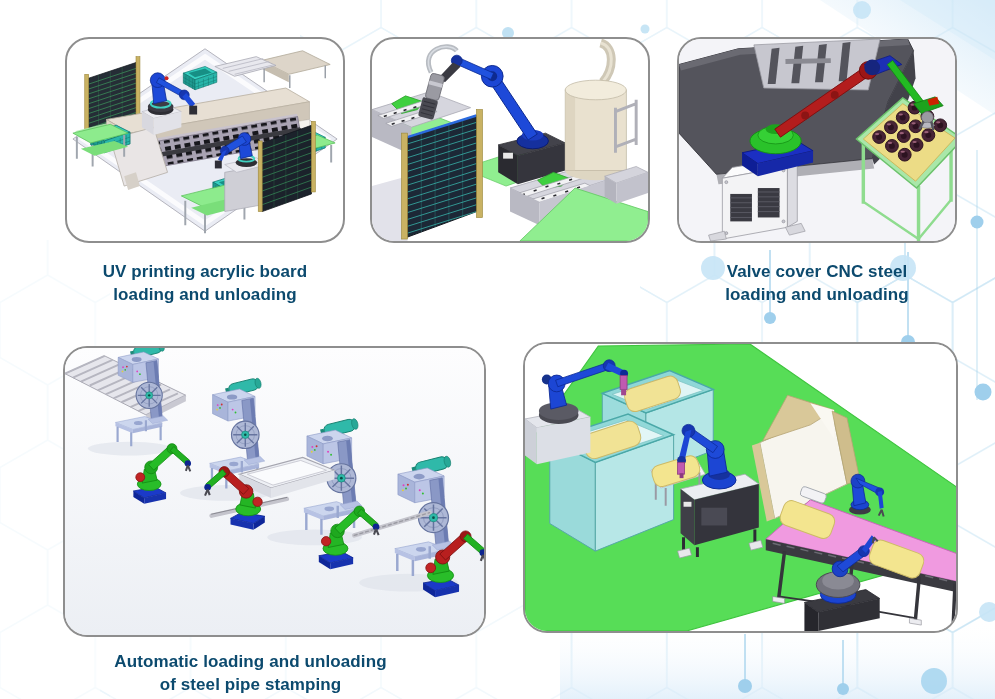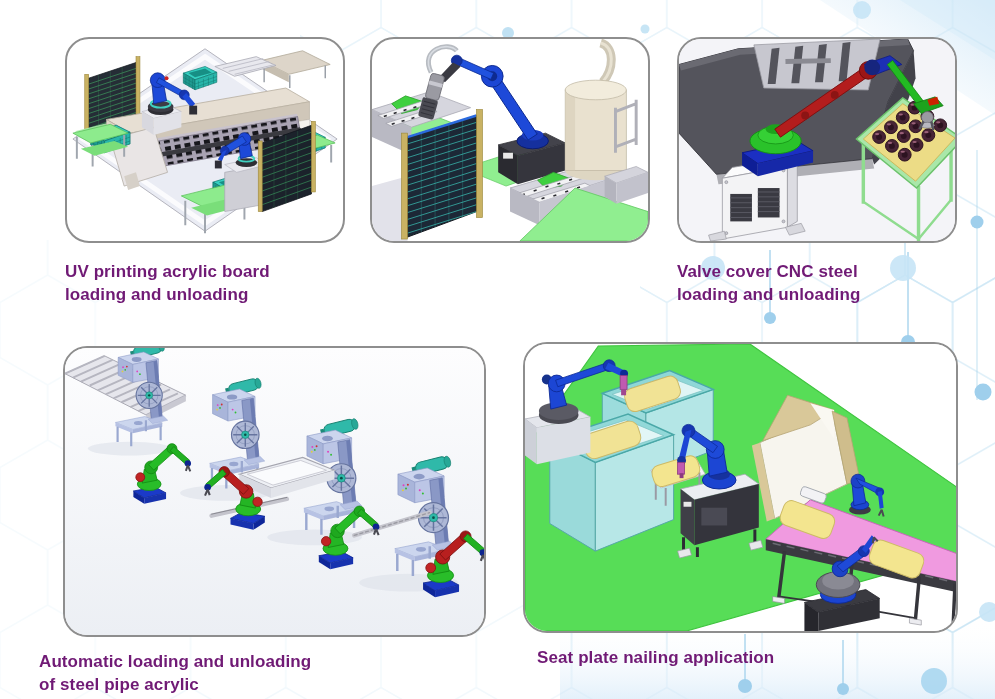--- a/index.html
+++ b/index.html
@@ -3,22 +3,22 @@
 <meta charset="utf-8">
 <style>
   html,body{margin:0;padding:0;background:#ffffff;}
   #page{position:relative;width:995px;height:699px;overflow:hidden;background:#ffffff;
         font-family:"Liberation Sans",sans-serif;}
   #bg{position:absolute;left:0;top:0;z-index:0;}
   figure.card{position:absolute;margin:0;z-index:1;}
   .frame{box-sizing:border-box;border:2px solid #8e8e8e;border-radius:24px;overflow:hidden;
          background:#ffffff;}
   .frame svg{display:block;}
-  figcaption{margin-top:17px;font-weight:700;font-size:17px;line-height:23px;color:#701a75;
-             letter-spacing:.1px;}
+  figcaption{margin-top:17px;font-weight:700;font-size:17px;line-height:23px;color:#0c4a6e;
+             text-align:center;letter-spacing:.1px;}
   .cap-line{display:block;}
   .cap-line:empty{display:none;}
   #fig-uv   {left:65px; top:37px; width:280px;}
   #fig-curve{left:370px;top:37px; width:280px;}
   #fig-valve{left:677px;top:37px; width:280px;}
   #fig-pipe {left:63px; top:346px;width:423px;}
   #fig-seat {left:523px;top:342px;width:435px;}
   #fig-pipe figcaption{margin-top:13px;transform:translateX(-24px);}
   #fig-seat figcaption{margin-top:13px;transform:translateX(14px);}
 </style>
@@ -455,21 +455,21 @@
           <line x1="292" y1="190" x2="368" y2="167" stroke="#9a9aa2" stroke-width="1.4" stroke-dasharray="3 3"></line>
         </g>
         <use href="#robotA4" transform="translate(84,152)"></use>
         <use href="#robotB4" transform="translate(186,178) scale(-1.05,1.05)"></use>
         <use href="#robotA4" transform="translate(272,218) scale(1.05)"></use>
         <use href="#robotB4" transform="translate(378,246) scale(1.1)"></use>
       </svg>
     </div>
     <figcaption>
       <span class="cap-line">Automatic loading and unloading</span>
-      <span class="cap-line">of steel pipe acrylic</span>
+      <span class="cap-line">of steel pipe stamping</span>
     </figcaption>
   </figure>
 
   <figure class="card" id="fig-seat">
     <div class="frame">
       <svg width="431" height="287" viewBox="0 0 435 291" preserveAspectRatio="none">
         <rect width="435" height="291" fill="#ffffff"></rect>
         <polygon points="74,2 227,0 437,146 437,213 163,291 0,291 0,107" fill="#57dd57" stroke="#3fc43f" stroke-width="1.2"></polygon>
         <g>
           <polygon points="78,50 122,70 122,134 78,112" fill="#9cdcdc" stroke="#56a8a8" stroke-width="1"></polygon>
@@ -580,19 +580,15 @@
           <ellipse cx="316" cy="244" rx="22" ry="13" fill="#72727c" stroke="#4a4a52" stroke-width="1"></ellipse>
           <ellipse cx="316" cy="240" rx="16" ry="9" fill="#8a8a94"></ellipse>
           <circle cx="318" cy="228" r="8" fill="#1c42c8" stroke="#0d2a96" stroke-width="0.9"></circle>
           <polygon points="315,225 321,231 345,213 339,207" fill="#1e4ad8" stroke="#0d2a96" stroke-width="0.8"></polygon>
           <circle cx="342" cy="210" r="5.5" fill="#1636b0" stroke="#0d2a96" stroke-width="0.8"></circle>
           <polygon points="340,208 344,212 354,198 350,194" fill="#1c46d4"></polygon>
           <path d="M352,196 l4,4 M352,196 l-1,6" stroke="#4a4a52" stroke-width="2"></path>
         </g>
       </svg>
     </div>
-    <figcaption>
-      <span class="cap-line">Seat plate nailing application</span>
-
-    </figcaption>
   </figure>
 
 </div>
 
 </body></html>

